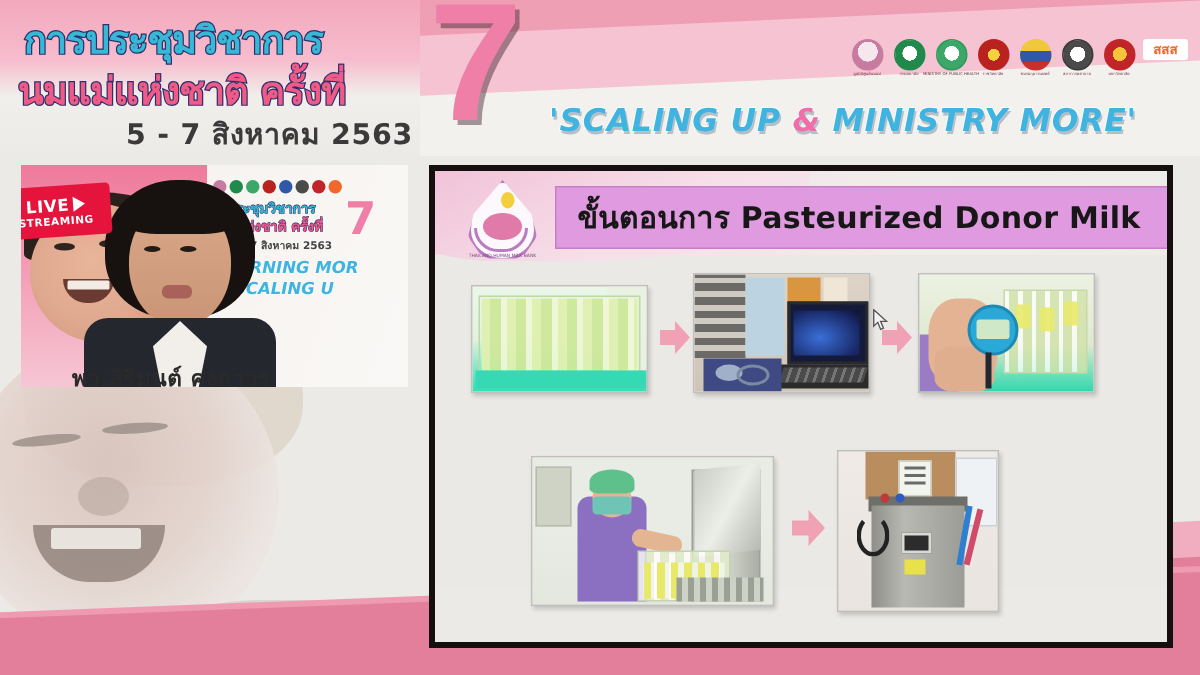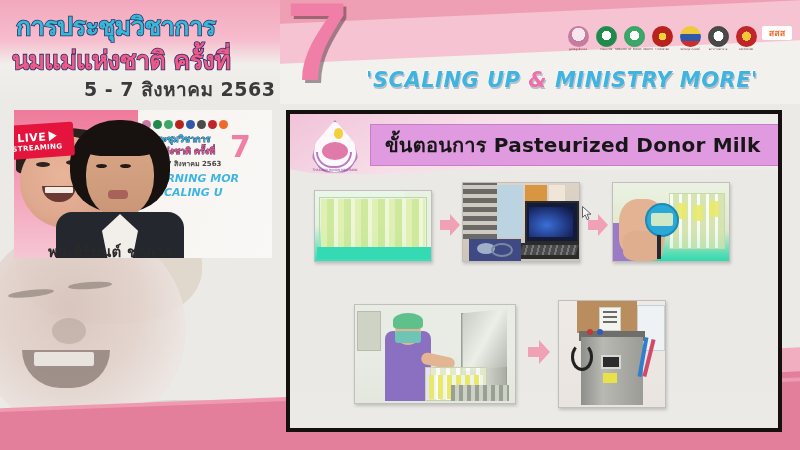--- a/index.html
+++ b/index.html
@@ -379,21 +379,21 @@
 
     <div class="live-badge">
       <div class="l1">
           <span>LIVE</span>
           <span class="play-tri"></span>
         </div>
       <div class="l2">STREAMING</div>
     </div>
   </div>
 
-  <div class="speaker-name">พว.สิริมนต์  ชาการ</div>
+  <div class="speaker-name">พว.สิริมนต์  คงถาวร</div>
 
   <div class="slide">
     <div class="slide-top-wash"></div>
     <div class="slide-wash-swoosh"></div>
     <div class="slide-bottom-wash"></div>
 
     <div class="mb-logo">
       <div class="mb-drop"></div>
       <div class="mb-dot"></div>
       <div class="mb-baby"></div>

